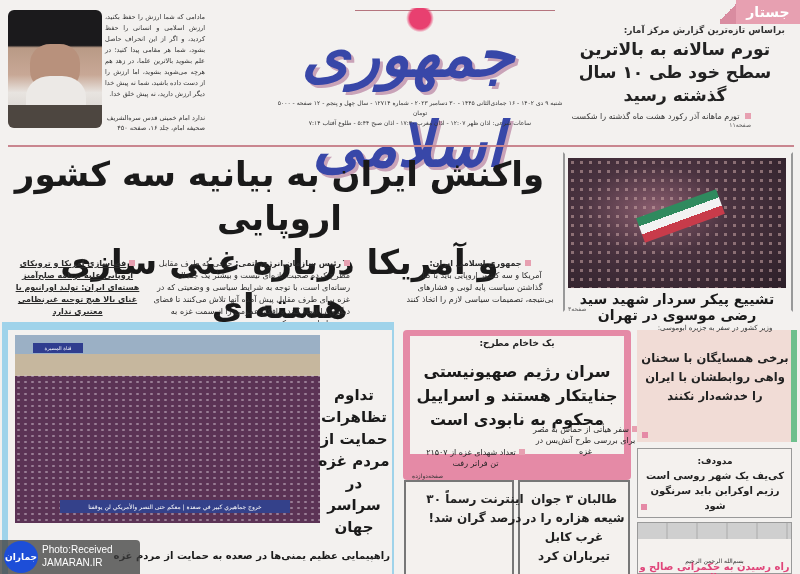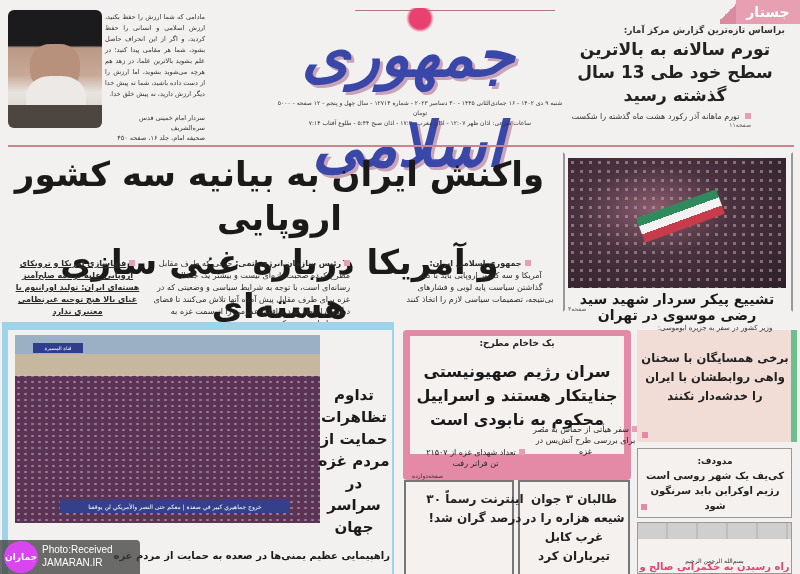--- a/index.html
+++ b/index.html
@@ -54,21 +54,21 @@
   .blue-inner { left: 8px; top: 330px; width: 384px; height: 244px; background: #f3f1ef; }
   .photo-yemen { left: 15px; top: 335px; width: 305px; height: 188px; background: linear-gradient(180deg, #9bb0c5 0 10%, #c6b79e 10% 22%, #5b3355 22% 100%); overflow:hidden; }
   .photo-yemen .crowd { position:absolute; inset:0; top:20%; background-image: radial-gradient(circle, #d6c7d4 1px, transparent 1.5px); background-size: 7px 6px; opacity:.5; }
   .photo-yemen .banner { position:absolute; left: 45px; top: 165px; width: 230px; height: 13px; background: #34418a; color:#fff; font-size: 6px; line-height:13px; text-align:center; }
   .photo-yemen .chan { position:absolute; left: 18px; top: 8px; width: 50px; height: 10px; background: #2f3d8f; color:#fff; font-size:5px; text-align:center; line-height:10px; }
   .yemen-side { left: 318px; top: 384px; width: 72px; font-size: 15px; font-weight: bold; line-height: 22px; color: #1a1a1a; text-align: center; }
   .yemen-cap { left: 80px; top: 550px; width: 310px; font-size: 10px; font-weight: bold; color: #1a1a1a; }
 
   
   .wm { left: 0; top: 540px; width: 140px; height: 34px; background: rgba(60,60,60,.75); border-radius: 0 4px 0 0; }
-  .wm-logo { left: 4px; top: 541px; width: 34px; height: 32px; border-radius: 50%; background: #d946ef; color:#fff; font-size: 9px; display:flex; align-items:center; justify-content:center; font-weight:bold; }
+  .wm-logo { left: 4px; top: 541px; width: 34px; height: 32px; border-radius: 50%; background: #1d4ed8; color:#fff; font-size: 9px; display:flex; align-items:center; justify-content:center; font-weight:bold; }
   .wm-text { left: 42px; top: 543px; width: 100px; color:#fff; font-family: "Liberation Sans", sans-serif; font-size: 10px; line-height: 13px; direction: ltr; text-align: left; font-weight: normal; }
 
   
   .pink-box { left: 403px; top: 330px; width: 228px; height: 150px; background: #e58aa6; border-radius: 4px; }
   .pink-inner { left: 410px; top: 336px; width: 214px; height: 118px; background: #f4f1ee; }
   .rabbi-kicker { left: 410px; top: 338px; width: 214px; font-size: 9px; font-weight: bold; text-align: center; color: #222; }
   .rabbi-headline { left: 410px; top: 360px; width: 214px; font-size: 16px; font-weight: bold; line-height: 24px; text-align: center; color: #1a1a1a; }
   .rabbi-sub { font-size: 8px; line-height: 11px; color:#222;margin-left:13px; }
   .rabbi-sub-1 { left: 520px; top: 424px; width: 105px; text-align: center; }
   .rabbi-sub-2 { left: 410px; top: 447px; width: 105px; text-align: center; }
@@ -97,21 +97,21 @@
   .editorial-title { left: 638px; top: 561px; width: 153px; font-size: 10px; font-weight: bold; color: #e0457a; text-align: center; }
   .editorial-basmala { left: 638px; top: 557px; width: 153px; font-size: 6px; color: #333; text-align: center; }
 </style>
 </head>
 <body>
 
 <div class="abs tag-fold"></div>
 <div class="abs tag-jostar">جستار</div>
 
 <div class="abs kicker-top rtl">براساس تازه‌ترین گزارش مرکز آمار:</div>
-<div class="abs headline-inflation center">تورم سالانه به بالاترین سطح خود طی 13 سال گذشته رسید</div>
+<div class="abs headline-inflation center">تورم سالانه به بالاترین سطح خود طی ۱۰ سال گذشته رسید</div>
 <div class="abs sub-inflation rtl">
   <span class="sq"></span>
   <span>تورم ماهانه آذر رکورد هشت ماه گذشته را شکست</span>
   <div class="pageref">صفحه۱۱</div>
 </div>
 
 <div class="abs logo-line"></div>
 <div class="abs logo-splash"></div>
 <div class="abs logo-text">جمهوری اسلامی</div>
 <div class="abs dateline">
@@ -119,21 +119,21 @@
   <div>ساعات شرعی: اذان ظهر ۱۲:۰۷ - اذان مغرب ۱۷:۳۰ - اذان صبح ۵:۴۴ - طلوع آفتاب ۷:۱۴</div>
 </div>
 
 <div class="abs photo-khomeini">
   <div class="face"></div>
   <div class="beard"></div>
   <div class="robe"></div>
 </div>
 <div class="abs quote rtl">مادامی که شما ارزش را حفظ بکنید، ارزش اسلامی و انسانی را حفظ کردید، و اگر از این انحراف حاصل بشود، شما هر مقامی پیدا کنید؛ در علم بشوید بالاترین علما، در زهد هم هرچه می‌شوید بشوید، اما ارزش را از دست داده باشید، شما نه پیش خدا دیگر ارزش دارید، نه پیش خلق خدا.</div>
 <div class="abs quote-src rtl">
-  <div>سردار امام خمینی قدس سره‌الشریف</div>
+  <div>ندارد امام خمینی قدس سره‌الشریف</div>
   <div>صحیفه امام، جلد ۱۶، صفحه ۴۵۰</div>
 </div>
 
 <div class="abs rule-top"></div>
 
 <div class="abs main-headline">
   <div>واکنش ایران به بیانیه سه کشور اروپایی</div>
   <div>و آمریکا درباره غنی سازی هسته‌ای</div>
 </div>
 

